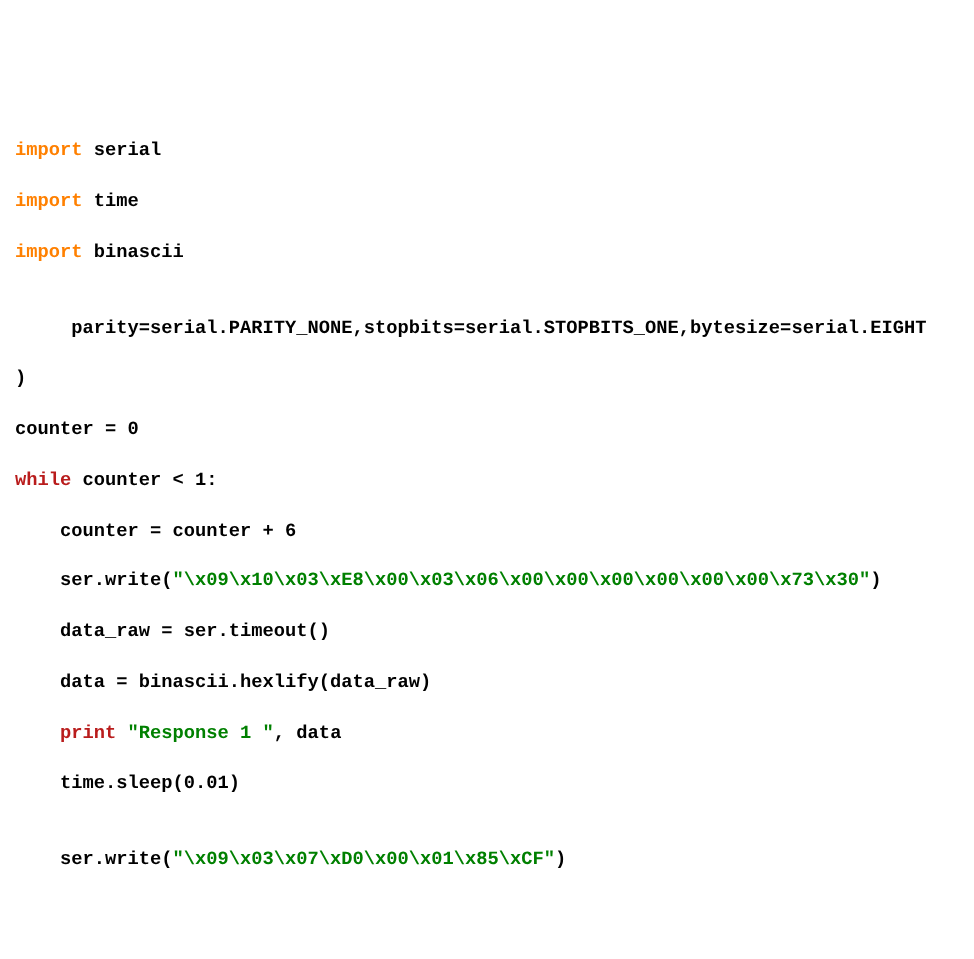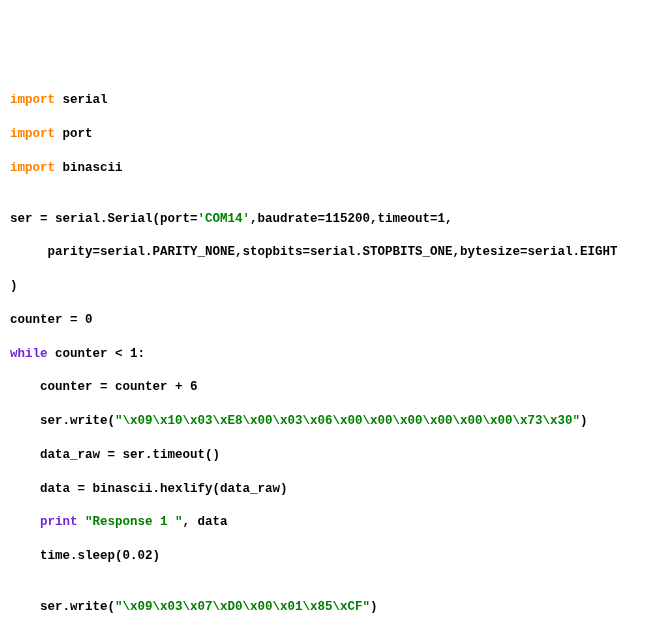--- a/index.html
+++ b/index.html
@@ -7,46 +7,45 @@
     padding: 8px 10px;
     font-family: "Courier New", Courier, monospace;
     font-size: 12.5px;
     line-height: 1.35;
     background: #ffffff;
     color: #000000;
     white-space: pre;
     width: 649px;
     box-sizing: border-box;
   }
-  .kw  { color: #6d28d9; }  
+  .kw  { color: #b91c1c; }  
   .kw2 { color: #ff8000; }  
   .str { color: #008000; }  
   .line { display: block; font-weight: bold; }
 </style>
 </head>
 <body>
 
 
 
 <div>
 <span class="line"><span class="kw2">import</span><span> serial</span></span>
-<span class="line"><span class="kw2">import</span><span> port</span></span>
+<span class="line"><span class="kw2">import</span><span> time</span></span>
 <span class="line"><span class="kw2">import</span><span> binascii</span></span>
 <span class="line"></span>
-<span class="line"><span>ser = serial.Serial(port=</span><span class="str">'COM14'</span><span>,baudrate=115200,timeout=1,</span></span>
 <span class="line">     parity=serial.PARITY_NONE,stopbits=serial.STOPBITS_ONE,bytesize=serial.EIGHT</span>
 <span class="line">)</span>
 <span class="line">counter = 0</span>
 <span class="line"><span class="kw">while</span><span> counter &lt; 1:</span></span>
 <span class="line">    counter = counter + 6</span>
 <span class="line"><span>    ser.write(</span><span class="str">"\x09\x10\x03\xE8\x00\x03\x06\x00\x00\x00\x00\x00\x00\x73\x30"</span><span>)</span></span>
 <span class="line">    data_raw = ser.timeout()</span>
 <span class="line">    data = binascii.hexlify(data_raw)</span>
 <span class="line"><span>    </span><span class="kw">print</span><span> </span><span class="str">"Response 1 "</span><span>, data</span></span>
-<span class="line">    time.sleep(0.02)</span>
+<span class="line">    time.sleep(0.01)</span>
 <span class="line"></span>
 <span class="line"><span>    ser.write(</span><span class="str">"\x09\x03\x07\xD0\x00\x01\x85\xCF"</span><span>)</span></span>
 
 
 
 
 
 <span class="line"></span>
 
 

